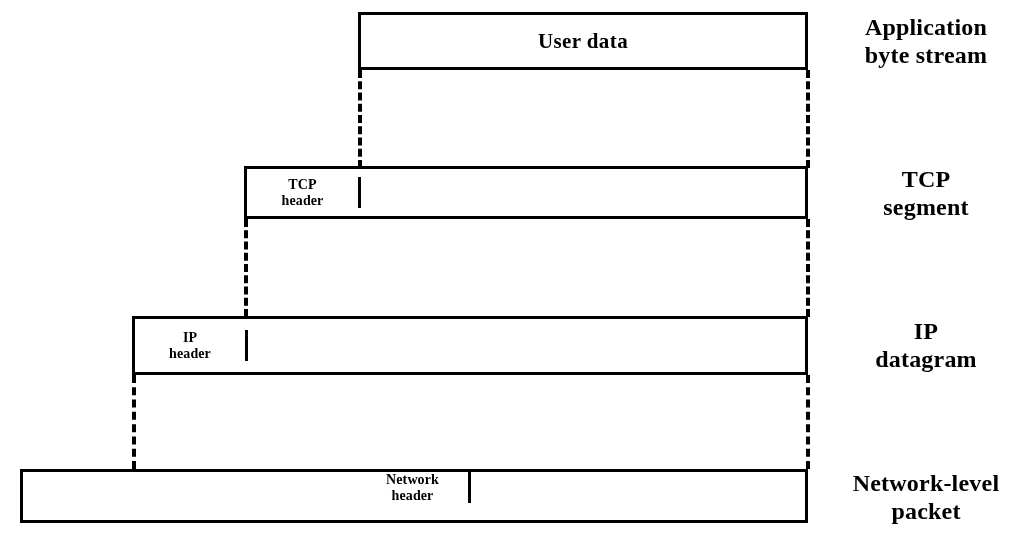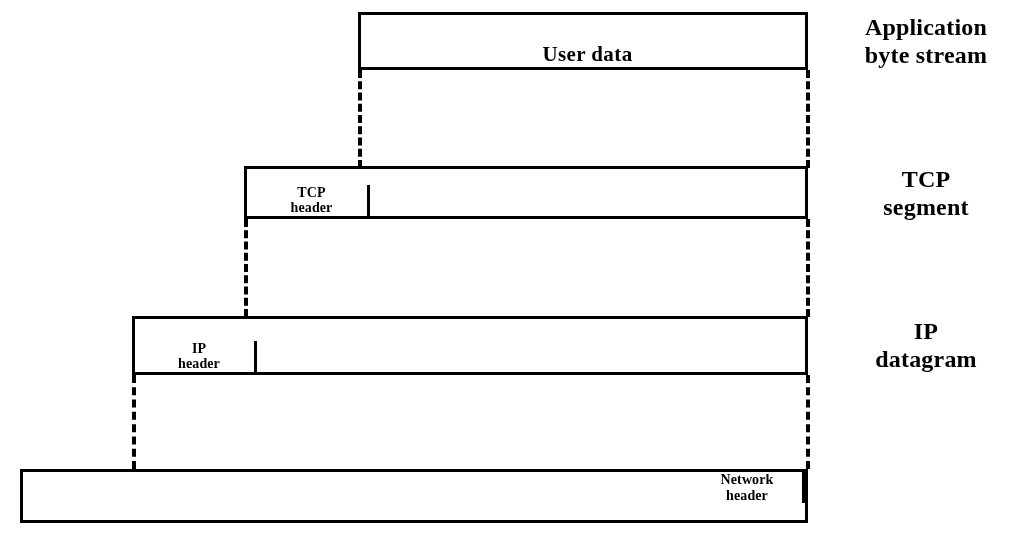--- a/index.html
+++ b/index.html
@@ -19,23 +19,22 @@
     background: #ffffff;
     overflow: hidden;
   }
 
   
   .pdu {
     position: absolute;
     box-sizing: border-box;
     border: 3px solid #000000;
     display: flex;
-    align-items: flex-end;
+    align-items: center;
     background: #ffffff;
-    padding-left: 9px;
   }
   .hdr {
     box-sizing: border-box;
     background: #ffffff;
     border-right: 3px solid #000000;
     display: flex;
     align-items: center;
     justify-content: center;
     text-align: center;
     font-weight: bold;
@@ -111,14 +110,16 @@
 
   <div class="caption" style="left: 838px; top: 14px; width: 176px; white-space: pre-line;">Application
 byte stream</div>
 
   <div class="caption" style="left: 838px; top: 166px; width: 176px; white-space: pre-line;">TCP
 segment</div>
 
   <div class="caption" style="left: 838px; top: 318px; width: 176px; white-space: pre-line;">IP
 datagram</div>
 
+  <div class="caption" style="left: 838px; top: 470px; width: 176px; white-space: pre-line;">Network-level
+packet</div>
 
 </div>
 
 </body></html>

